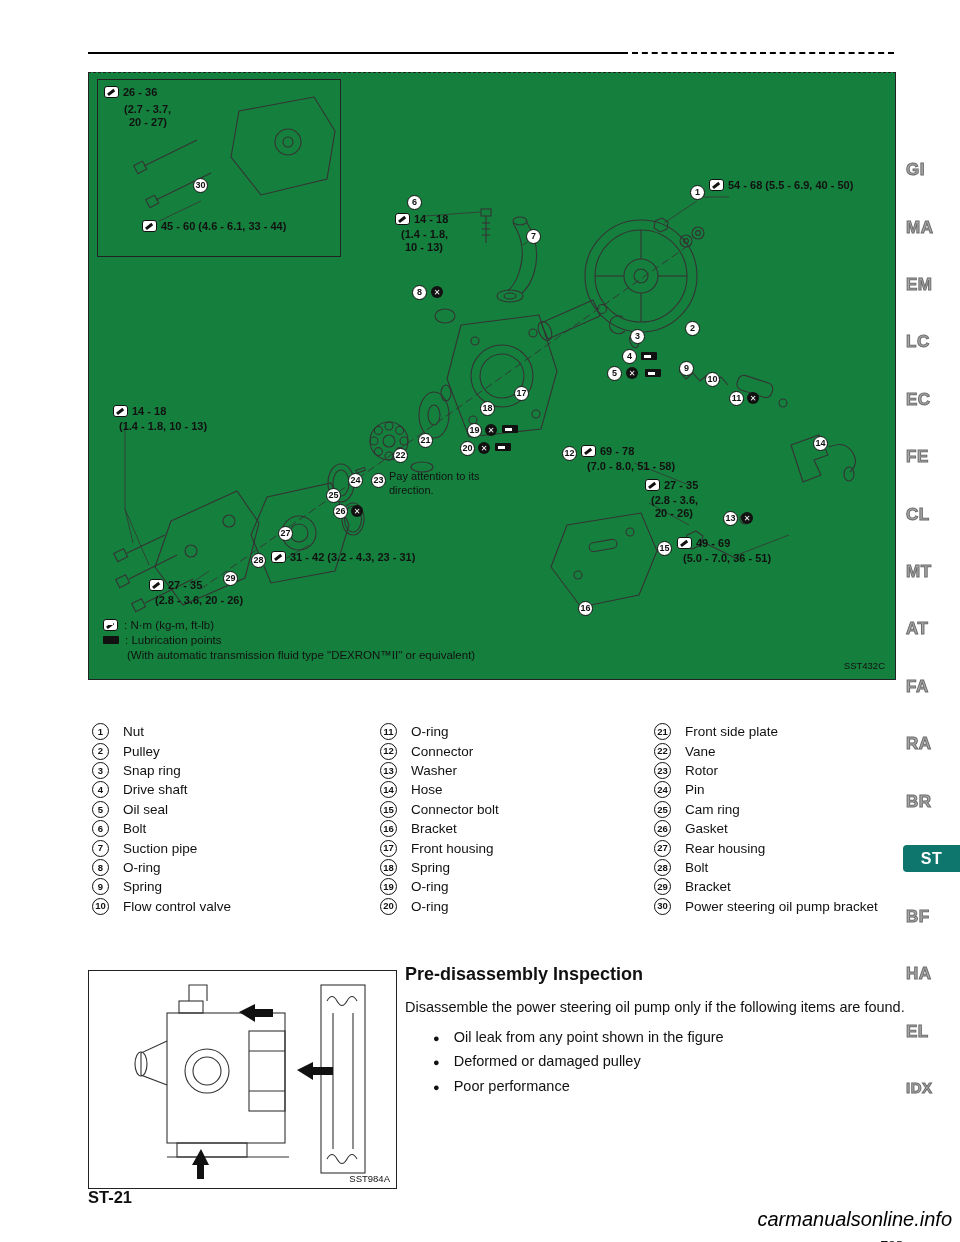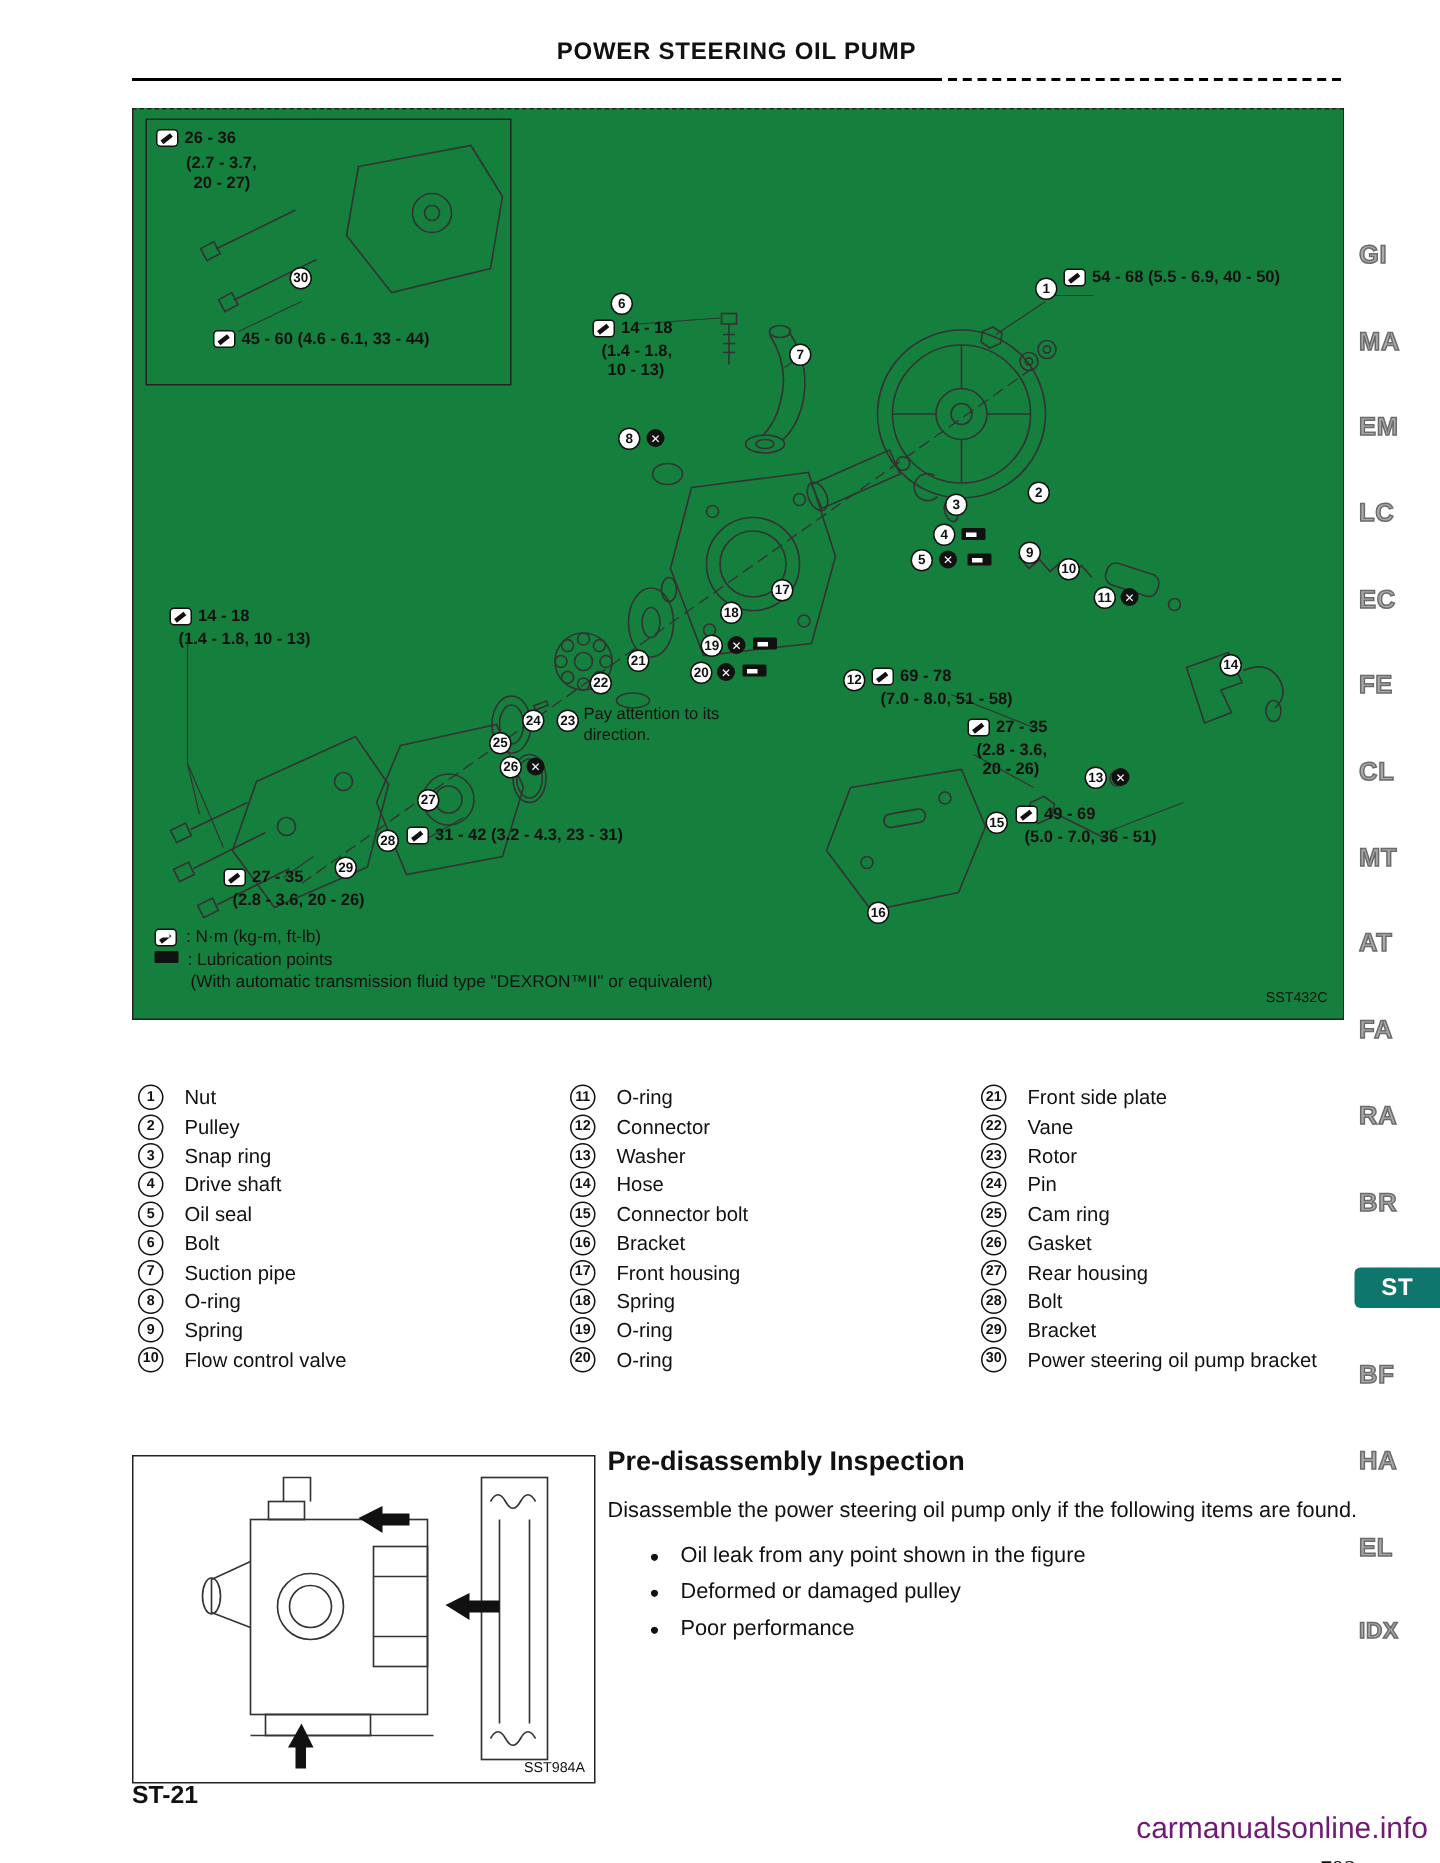--- a/index.html
+++ b/index.html
@@ -38,21 +38,21 @@
   .tq-icon::after{content:"";position:absolute;left:2px;top:4px;width:8px;height:2.6px;
            background:#111;transform:rotate(-38deg);}
   .lube-rect{position:absolute;width:16px;height:8px;background:#111;border-radius:1px;z-index:3;}
   .lube-rect::after{content:"";position:absolute;left:3px;top:2.5px;width:7px;height:3px;background:#fff;}
   .lube-mark{position:absolute;width:12px;height:12px;border-radius:50%;background:#111;color:#fff;
            display:flex;align-items:center;justify-content:center;font-size:8px;z-index:3;}
   .lube-mark::before{content:"\2715";}
 
   .d-note{position:absolute;font-size:11px;width:122px;line-height:1.3;z-index:3;}
   .legend{position:absolute;left:14px;top:546px;font-size:11.5px;z-index:3;}
-  .legend-row{display:flex;align-items:flex-start;gap:6px;margin-bottom:3px;}
+  .legend-row{display:flex;align-items:center;gap:6px;margin-bottom:3px;}
   .legend-fluid{margin-left:24px;margin-top:1px;}
   .ref-code{position:absolute;right:10px;bottom:8px;font-size:9.5px;z-index:3;}
 
   
   .parts-col{position:absolute;top:722px;}
   .part-row{display:flex;align-items:center;gap:14px;height:19.4px;font-size:13.5px;}
   .part-row .co{width:17px;height:17px;font-size:9.5px;}
 
   
   .figure{position:absolute;left:88px;top:970px;width:307px;height:217px;border:1.5px solid #222;background:#fff;}
@@ -64,28 +64,27 @@
   .inspection p{margin:0 0 10px 0;font-size:14.5px;line-height:1.5;width:500px;}
   .bullet-item{display:flex;gap:14px;margin:6px 0 6px 28px;font-size:14.5px;align-items:flex-start;}
   .bullet-dot{font-size:11px;line-height:1.7;}
   .bullet-dot::before{content:"\25CF";}
 
   
   .footer-code{position:absolute;left:88px;top:1188px;width:806px;text-align:left;
                font-size:16.5px;font-weight:bold;}
   .page-number{position:absolute;left:880px;top:1196px;font-family:"Liberation Serif",serif;font-size:16px;margin-top:42px;}
   .watermark{position:absolute;left:600px;top:1208px;width:352px;text-align:right;
-             font-size:20px;color:#701a75;}
+             font-size:20px;color:#000000;font-style:italic;}
 </style>
 </head>
 <body>
 
 <div class="page">
 
-  <div class="title">POWER STEERING OIL PUMP</div>
   <div class="rule-solid"></div>
   <div class="rule-dash"></div>
 
   <div class="tab" style="top:160px">GI</div>
   <div class="tab" style="top:218px">MA</div>
   <div class="tab" style="top:275px">EM</div>
   <div class="tab" style="top:332px">LC</div>
   <div class="tab" style="top:390px">EC</div>
   <div class="tab" style="top:447px">FE</div>
   <div class="tab" style="top:505px">CL</div>

